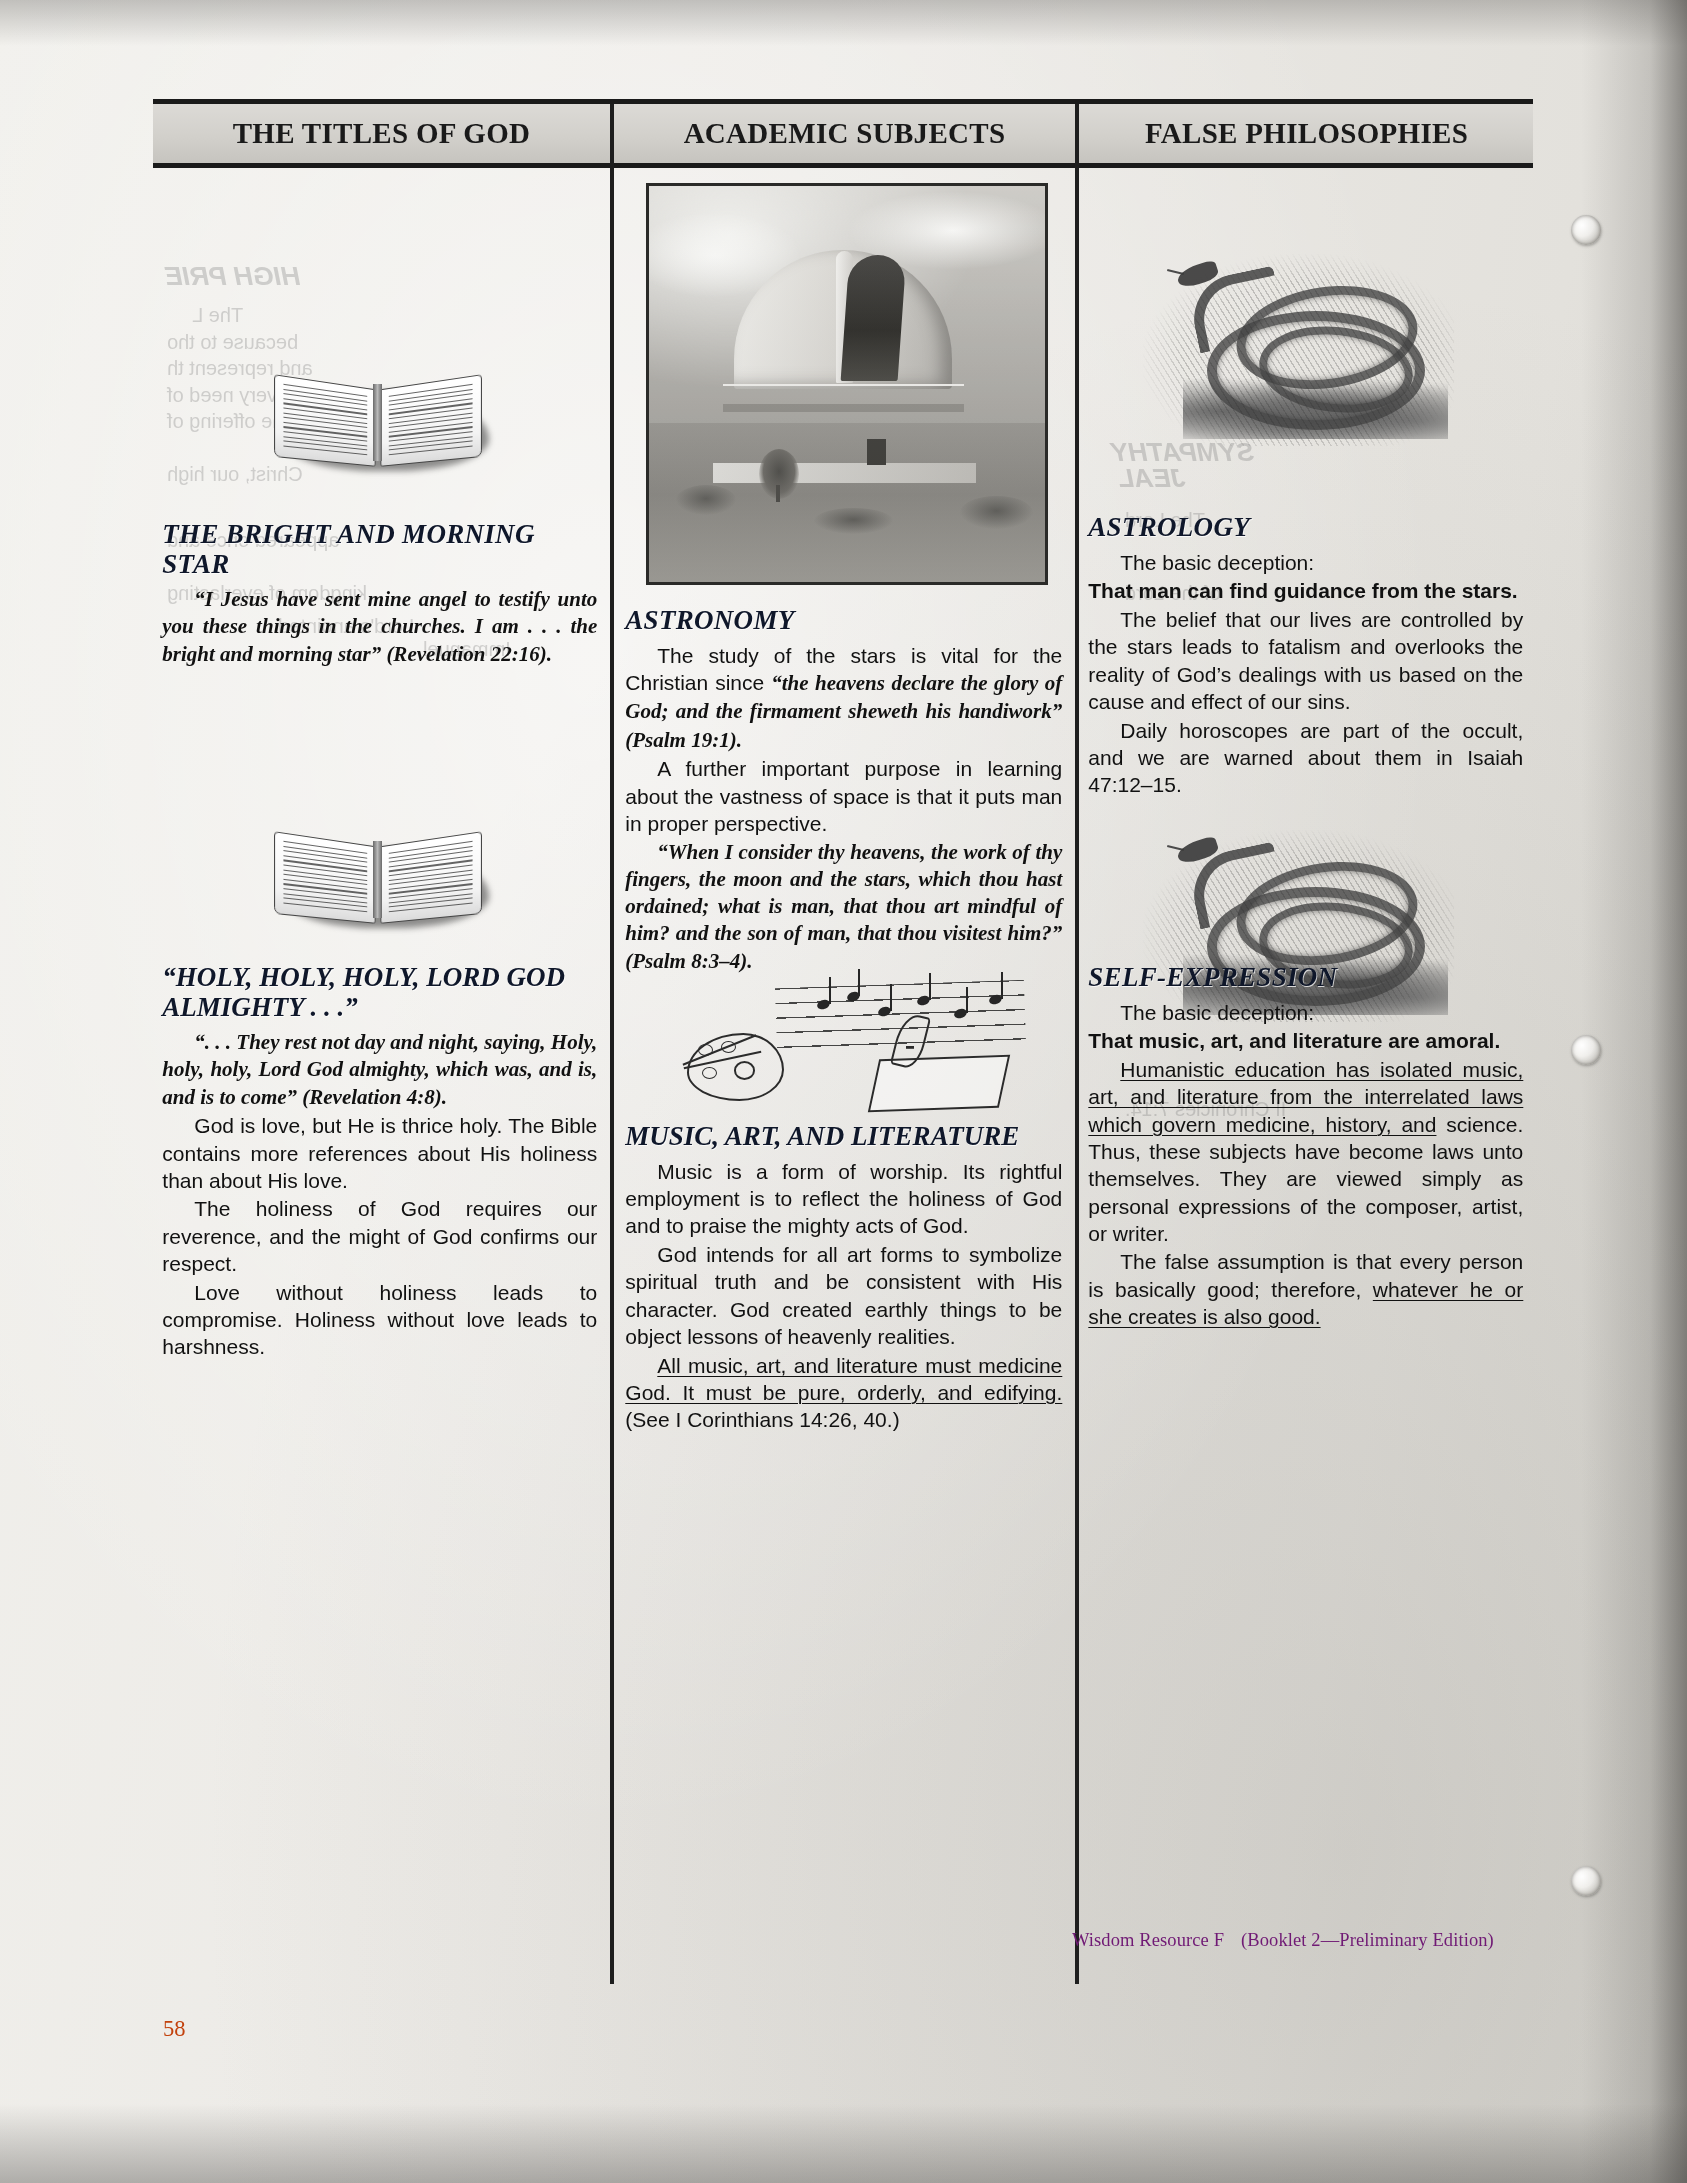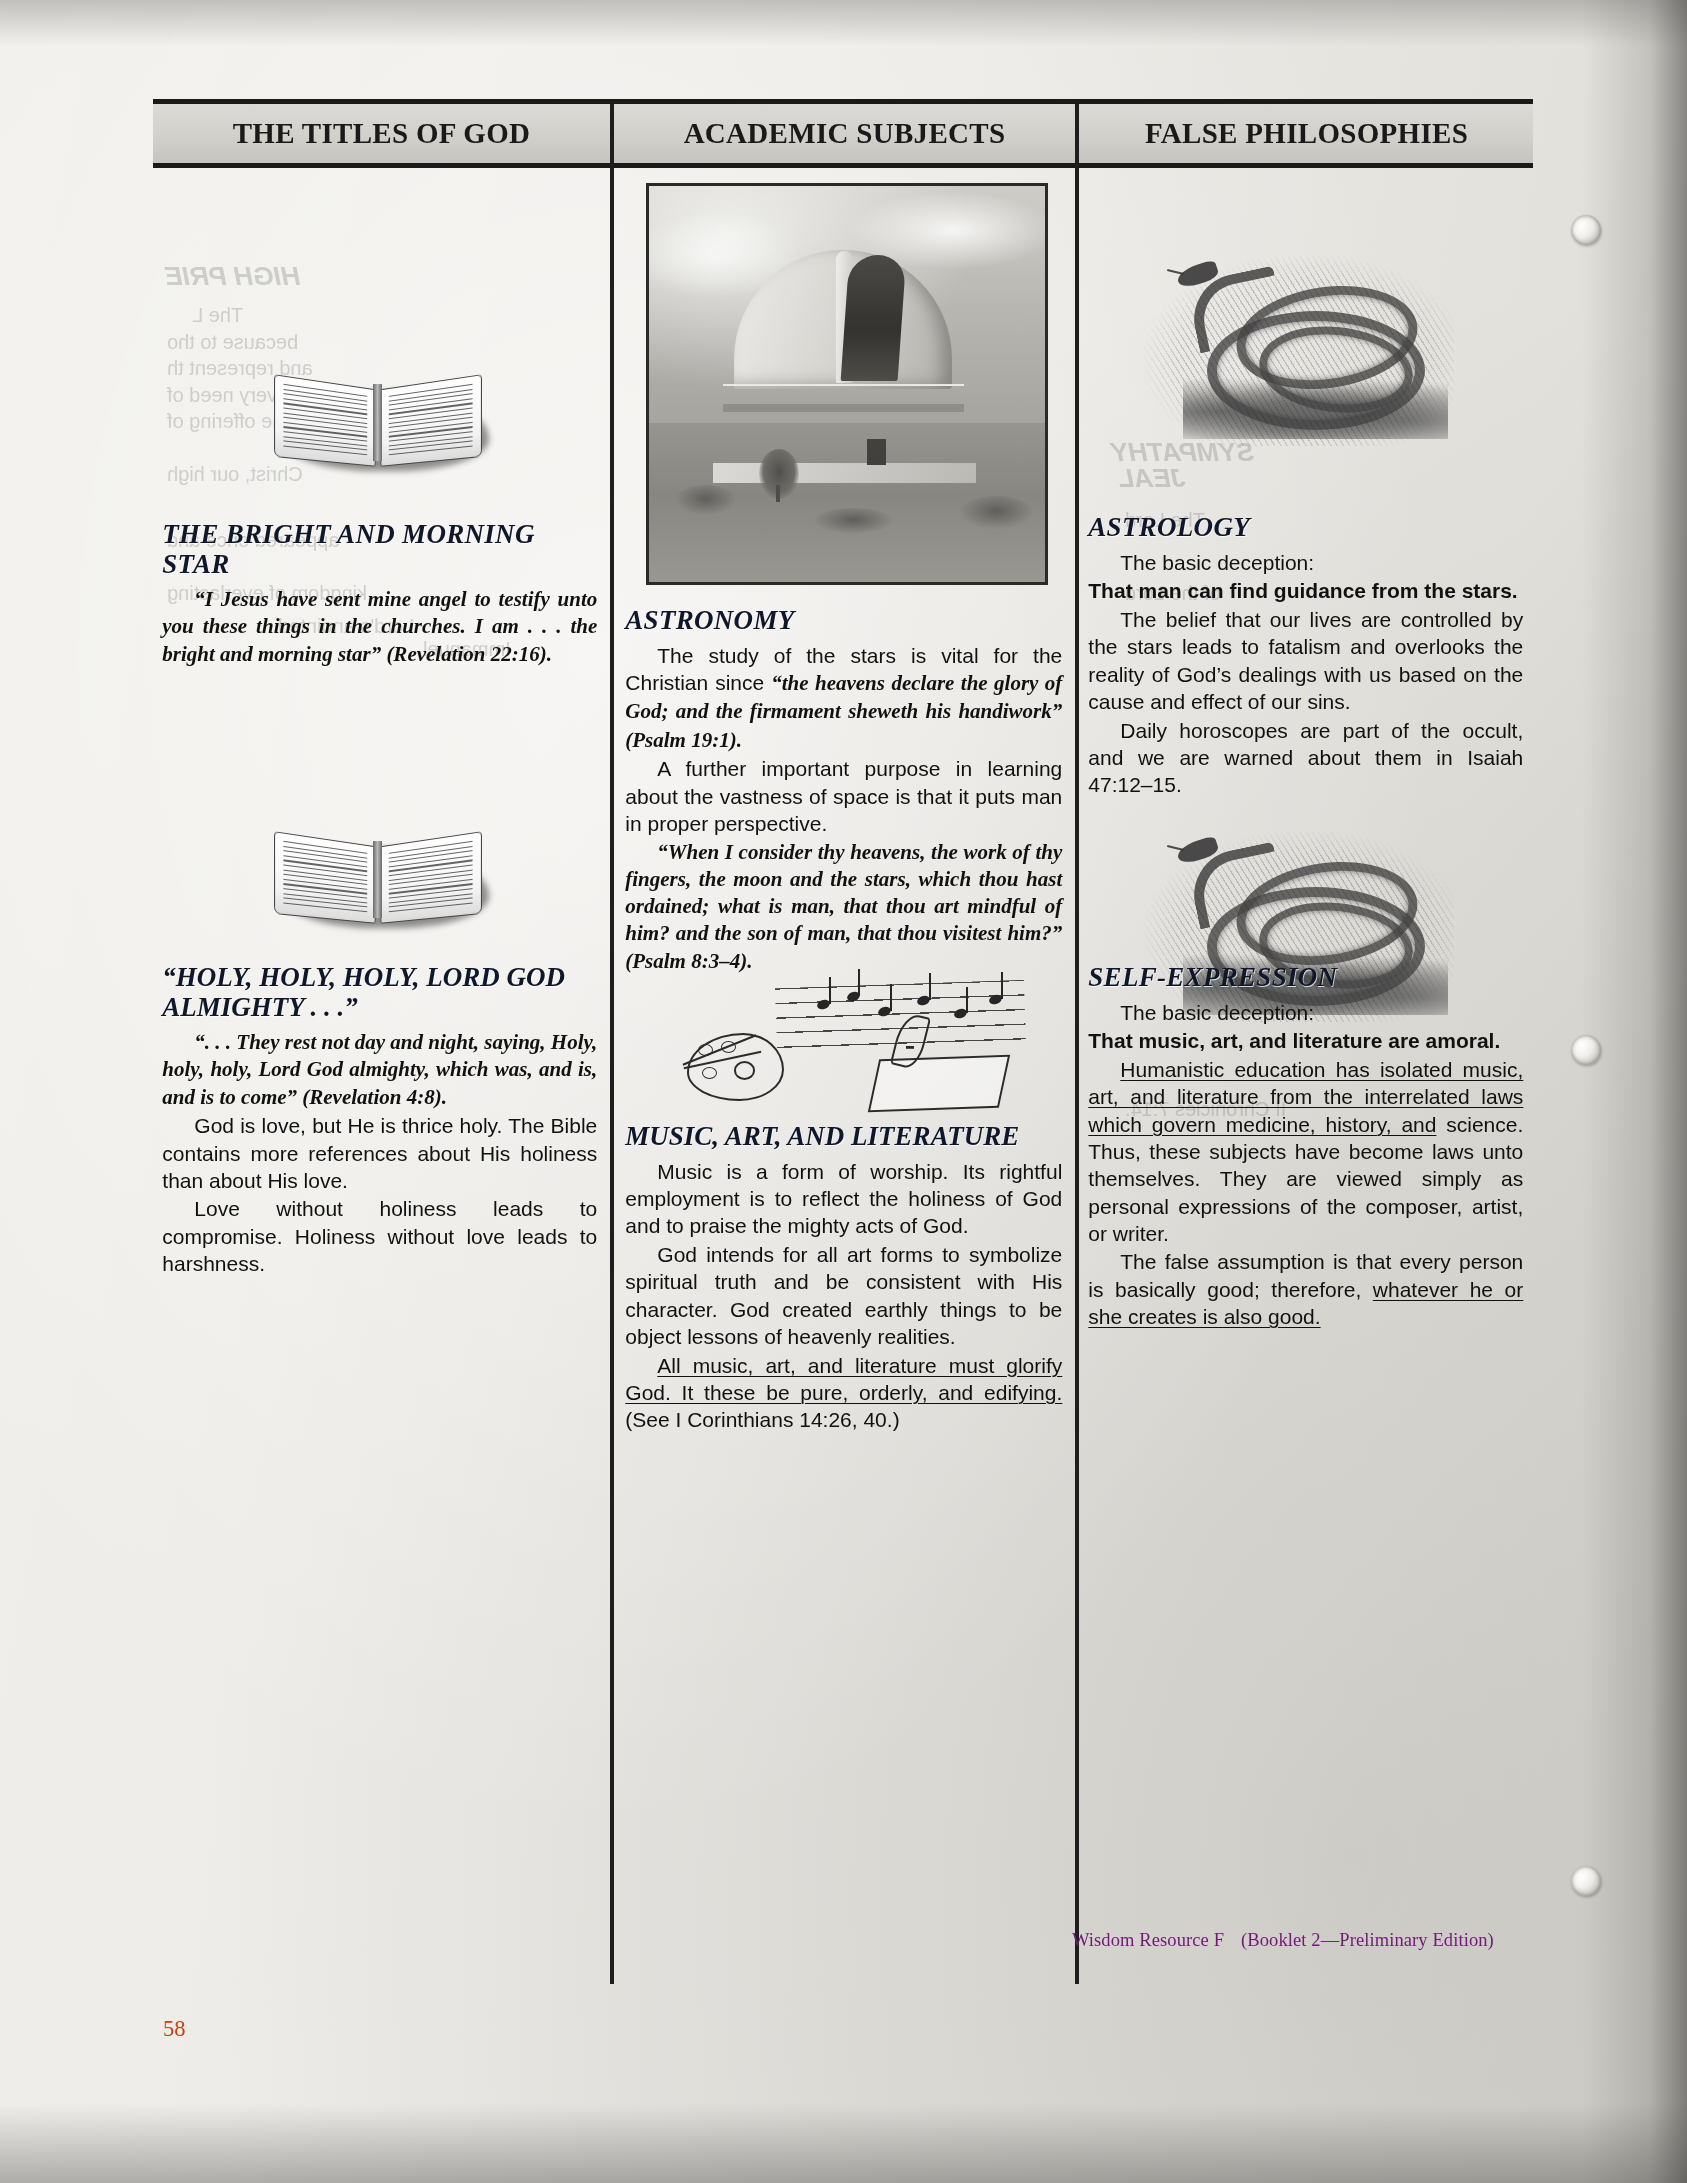--- a/index.html
+++ b/index.html
@@ -515,20 +515,21 @@
               <div class="lines"></div>
             </div>
           <div class="gutter"></div>
         </div>
       </div>
 
       <div style="position:absolute; left:9.3px; top:794px; width:435px;">
         <h2 class="sec-title wide">“HOLY, HOLY, HOLY, LORD GOD ALMIGHTY . . .”</h2>
         <p class="quote">“. . . They rest not day and night, saying, Holy, holy, holy, Lord God almighty, which was, and is, and is to come” (Revelation 4:8).</p>
         <p class="body">God is love, but He is thrice holy. The Bible contains more references about His holiness than about His love.</p>
+        <p class="body">The holiness of God requires our reverence, and the might of God confirms our respect.</p>
         <p class="body">Love without holiness leads to compromise. Holiness without love leads to harshness.</p>
       </div>
     </div>
 
     <div class="col c2">
       <div class="fig" style="left:30px; top:14.6px;">
         <div class="observatory">
           <div class="sky"></div>
           <div class="cloud" style="left:-20px; top:26.5px; width:172px; height:86px;"></div>
           <div class="cloud" style="left:198px; top:5.3px; width:212px; height:79px;"></div>
@@ -581,21 +582,21 @@
           <div class="paper"></div>
           <div class="feather"></div>
           <div class="quill"></div>
         </div>
       </div>
 
       <div style="position:absolute; left:9.3px; top:953px; width:437px;">
         <h2 class="sec-title wide">MUSIC, ART, AND LITERATURE</h2>
         <p class="body">Music is a form of worship. Its rightful employment is to reflect the holiness of God and to praise the mighty acts of God.</p>
         <p class="body">God intends for all art forms to symbolize spiritual truth and be consistent with His character. God created earthly things to be object lessons of heavenly realities.</p>
-        <p class="body"><span class="uline">All music, art, and literature must glorify God. It these be pure, orderly, and edifying.</span><span> (See I Corinthians 14:26, 40.)</span></p>
+        <p class="body"><span class="uline">All music, art, and literature must medicine God. It must be pure, orderly, and edifying.</span><span> (See I Corinthians 14:26, 40.)</span></p>
       </div>
     </div>
 
     <div class="col c3">
       <div class="fig" style="left:64px; top:86px;">
         <div class="snake">
           <div class="rocks"></div>
           <div class="coil c-a"></div>
           <div class="coil c-b"></div>
           <div class="coil c-c"></div>

